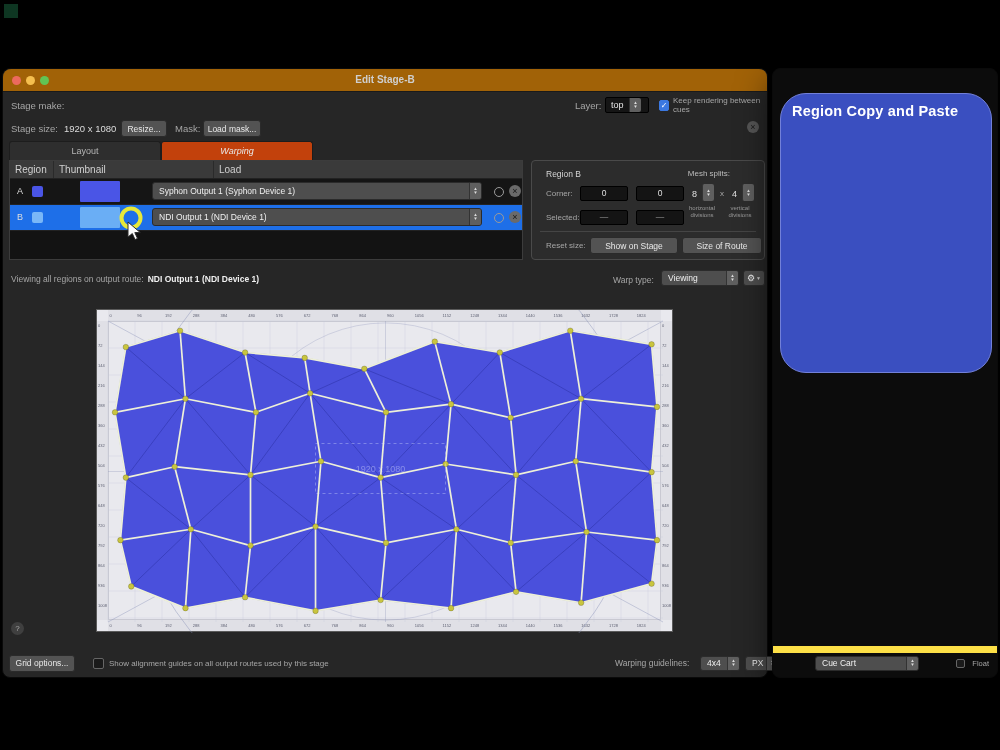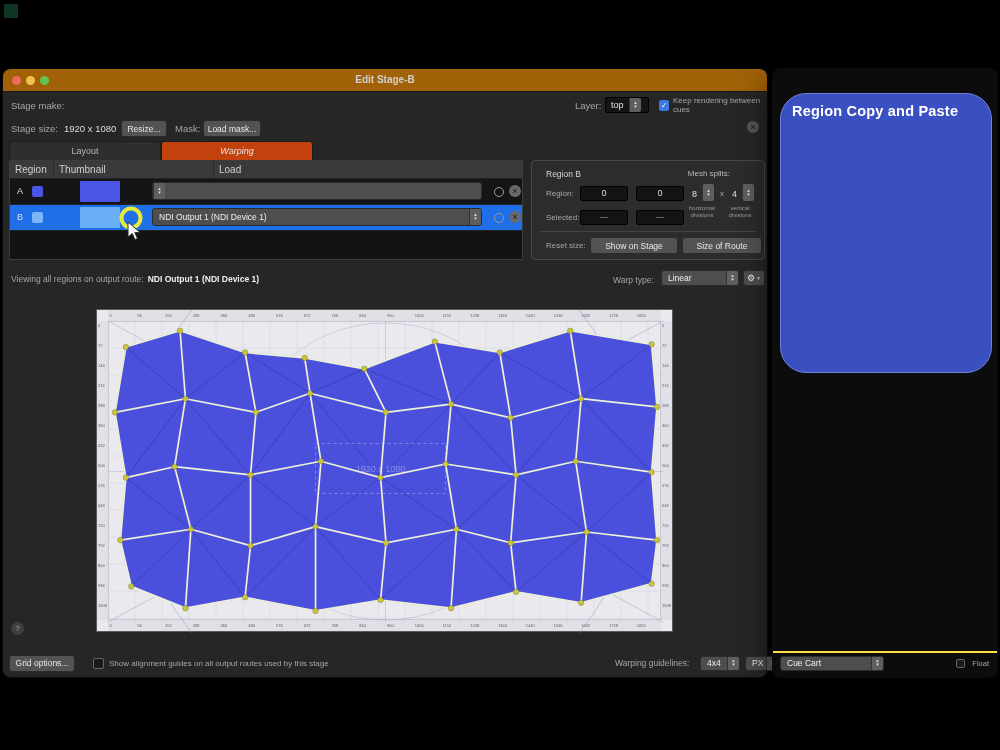--- a/index.html
+++ b/index.html
@@ -135,20 +135,21 @@
     <div class="thead">
       <div class="c" style="width:44px">Region</div>
       <div class="c" style="width:160px">Thumbnail</div>
       <div class="c" style="width:40px;border-right:none">Load</div>
     </div>
     <div class="trow" id="row-a">
       <span class="regletter">A</span>
       <span class="swatch" id="swatch-a" style="background: rgb(74, 85, 230);"></span>
       <span class="thumb" id="thumb-a" style="background: rgb(74, 85, 230);"></span>
       <div class="dd routedd">
+        <span class="dlab">Syphon Output 1 (Syphon Device 1)</span>
         <span class="stepper">
             <span>▲</span>
             <span>▼</span>
           </span>
       </div>
       <span class="gridradio"></span>
       <span class="removex">×</span>
     </div>
     <div class="trow sel" id="row-b">
       <span class="regletter">B</span>
@@ -172,21 +173,21 @@
       <g transform="translate(13,18)">
         <polygon points="0,0 0,15 4.3,11.6 7,17.6 9.5,16.4 6.8,10.6 12.3,10.6" fill="#fdfdfd" stroke="#2a2a2a" stroke-width="1"></polygon>
       </g>
     </svg>
   </div>
 
   <div id="region-panel">
     <span style="position:absolute;left:14px;top:8px;color:#d6d6d6;font-size:8.5px;">Region B</span>
     <span style="position:absolute;right:34px;top:8px;color:#bdbdbd;">Mesh splits:</span>
 
-    <span style="position:absolute;left:14px;top:28px;color:#a8a8a8;">Region:</span>
+    <span style="position:absolute;left:14px;top:28px;color:#a8a8a8;">Corner:</span>
     <span class="numbox" style="position:absolute;left:48px;top:25px;width:46px;height:13px;line-height:13px;">0</span>
     <span class="numbox" style="position:absolute;left:104px;top:25px;width:46px;height:13px;line-height:13px;">0</span>
 
     <span style="position:absolute;left:14px;top:52px;color:#a8a8a8;">Selected:</span>
     <span class="numbox" style="position:absolute;left:48px;top:49px;width:46px;height:13px;line-height:13px;color:#888;">—</span>
     <span class="numbox" style="position:absolute;left:104px;top:49px;width:46px;height:13px;line-height:13px;color:#888;">—</span>
 
     <span style="position:absolute;left:160px;top:28px;color:#e0e0e0;font-size:9px;">8</span>
     <span class="stepper" style="position:absolute;left:170px;top:23px;height:17px;border-radius:2px;">
         <span>▲</span>
@@ -209,21 +210,21 @@
   </div>
 
   <div class="row-abs" style="left:8px;top:203px;height:14px;font-size:8.5px;gap:4px;">
     <span class="lbl">Viewing all regions on output route:</span>
     <span style="color:#f0f0f0;font-weight:bold;">NDI Output 1 (NDI Device 1)</span>
   </div>
   <div class="row-abs" style="left:610px;top:203px;height:16px;font-size:8.5px;">
     <span class="lbl">Warp type:</span>
   </div>
   <div class="dd" style="position:absolute;left:658px;top:201px;width:78px;height:16px;font-size:8.5px;">
-    <span class="dlab">Linear</span>
+    <span class="dlab">Viewing</span>
     <span class="stepper">
         <span>▲</span>
         <span>▼</span>
       </span>
   </div>
   <div class="dd" style="position:absolute;left:740px;top:201px;width:22px;height:16px;font-size:9px;justify-content:center;">
     <span>⚙</span>
     <span style="font-size:5px;margin-left:1px;color:#ccc;">▼</span>
   </div>
 
@@ -559,21 +560,21 @@
     </div>
   </div>
 </div>
 
 <div class="win" id="cart-win">
 
   <div id="cue-panel" style="background: rgb(58, 79, 192); border-radius: 26px;">
     <span class="ptitle">Region Copy and Paste</span>
   </div>
 
-  <div class="bottombar" style="border-top:2px solid #fde047;">
+  <div class="bottombar" style="border-top:7px solid #fde047;padding-left:35px;">
     <div class="dd" style="margin-left:7px;width:104px;height:15px;font-size:8.5px;">
       <span class="dlab">Cue Cart</span>
       <span class="stepper">
           <span>▲</span>
           <span>▼</span>
         </span>
     </div>
     <span class="chk" style="position:absolute;right:32px;width:7px;height:7px;"></span>
     <span class="lbl" style="position:absolute;right:8px;font-size:7.5px;">Float</span>
   </div>

